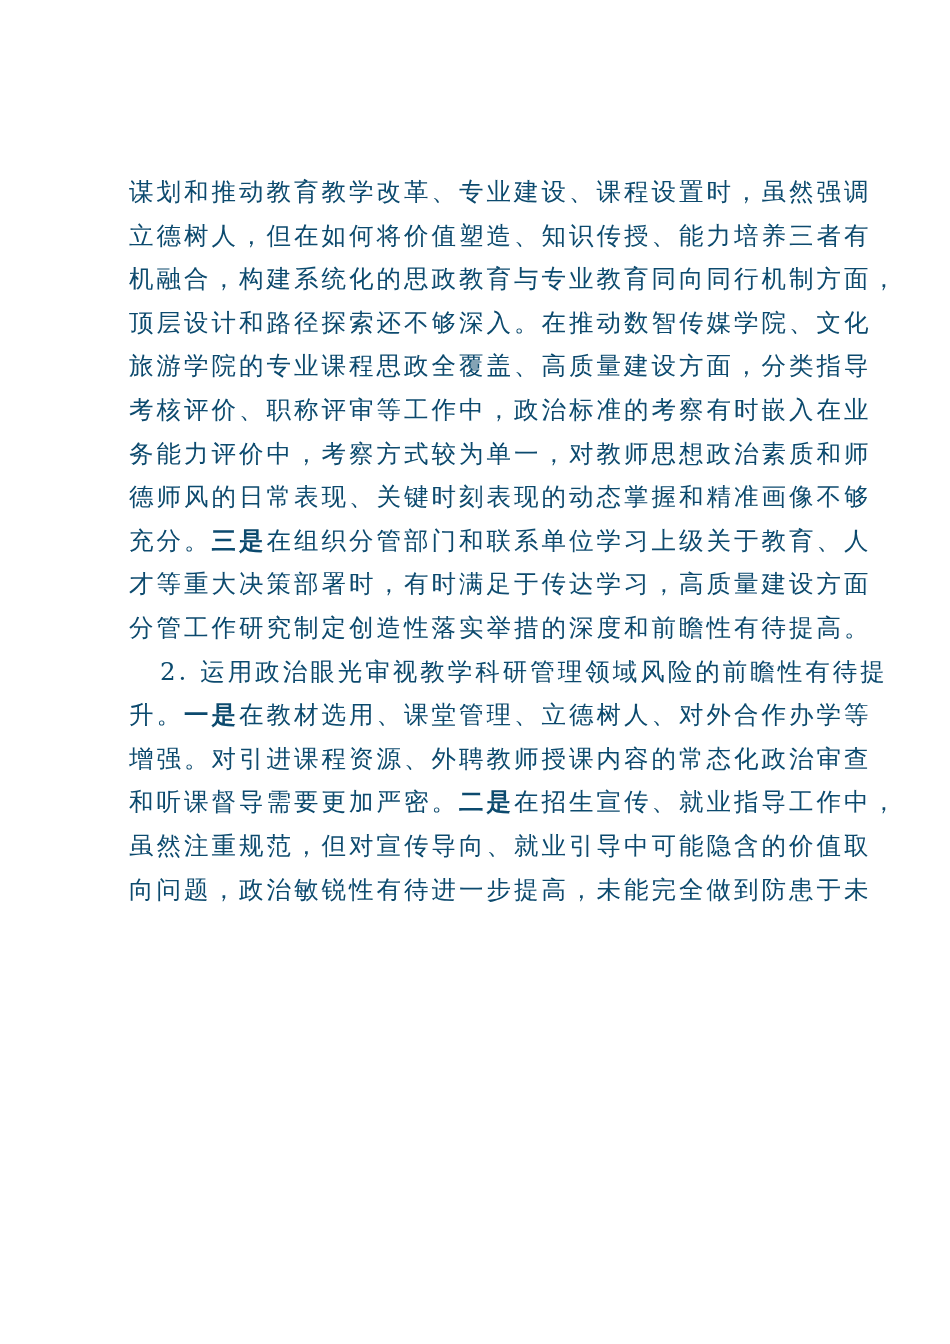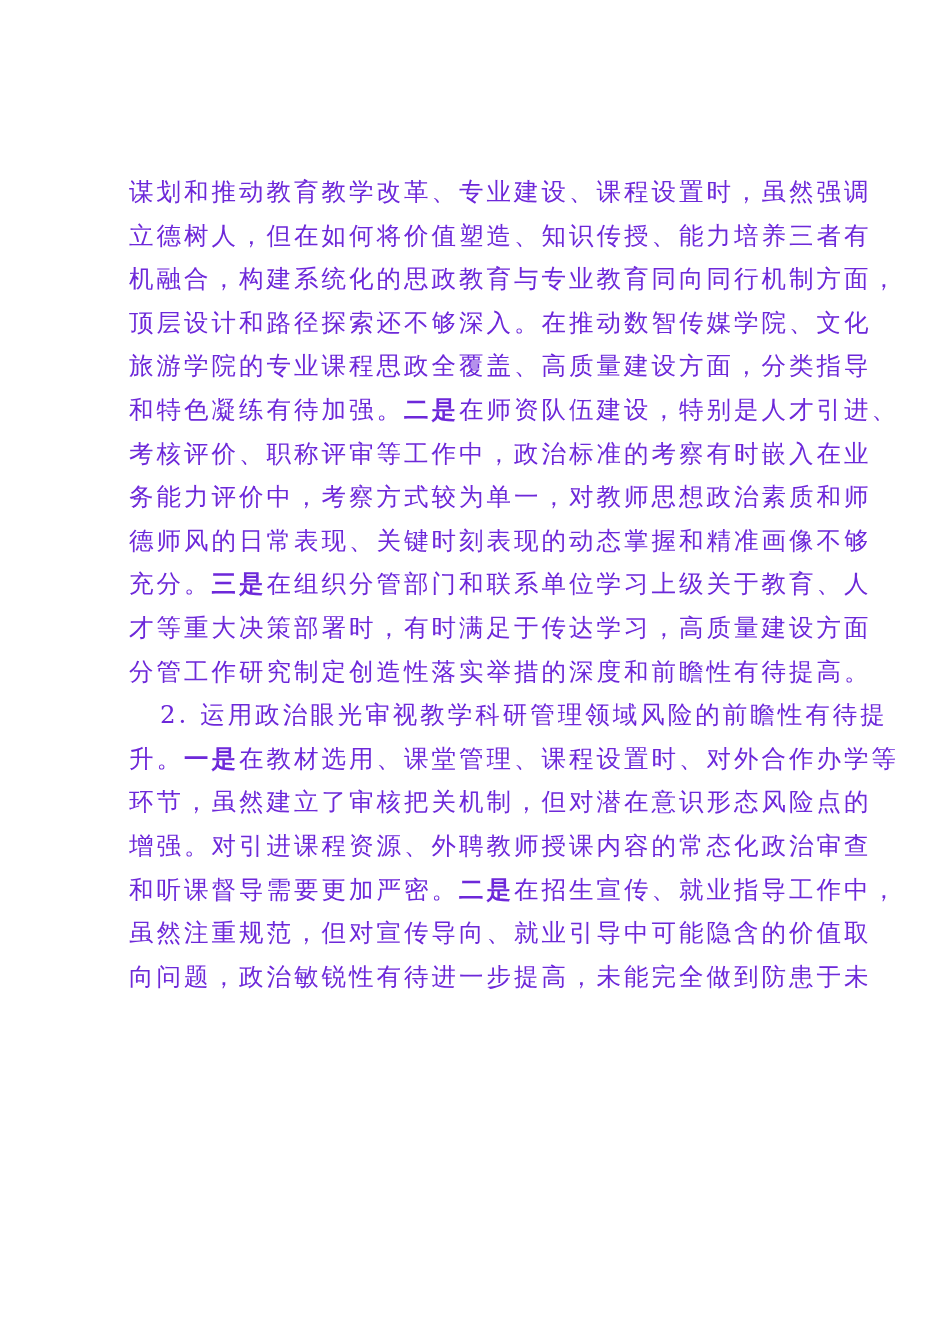--- a/index.html
+++ b/index.html
@@ -3,46 +3,44 @@
 <meta charset="utf-8">
 <style>
   html, body { margin: 0; padding: 0; background: #ffffff; }
   body { width: 950px; height: 1344px; position: relative; overflow: hidden; }
   .page {
     position: absolute; left: 0; top: 0; width: 950px; height: 1344px; background: #ffffff;
   }
   .text-block {
     position: absolute; left: 129px; top: 170px; width: 724px;
     font-family: "DejaVu Serif", "Liberation Serif", serif;
-    font-size: 24.5px; line-height: 43.6px; color: #6d28d9;
+    font-size: 24.5px; line-height: 43.6px; color: #0c4a6e;
     letter-spacing: 3px;
   }
   .line { display: block; white-space: nowrap; height: 43.6px; }
   .line.justify { text-align-last: justify; text-align: justify; }
   .bold { font-weight: bold; }
   .indent { padding-left: 31px; }
 </style>
 </head>
 <body>
 
 <div class="page">
   <div class="text-block" id="text-block">
       <div class="line justify"><span>谋划和推动教育教学改革、专业建设、课程设置时，虽然强调</span></div>
       <div class="line justify"><span>立德树人，但在如何将价值塑造、知识传授、能力培养三者有</span></div>
       <div class="line justify"><span>机融合，构建系统化的思政教育与专业教育同向同行机制方面，</span></div>
       <div class="line justify"><span>顶层设计和路径探索还不够深入。在推动数智传媒学院、文化</span></div>
       <div class="line justify"><span>旅游学院的专业课程思政全覆盖、高质量建设方面，分类指导</span></div>
-      <div class="line justify"><span>和特色凝练有待加强。</span><span class="bold">二是</span><span>在师资队伍建设，特别是人才引进、</span></div>
       <div class="line justify"><span>考核评价、职称评审等工作中，政治标准的考察有时嵌入在业</span></div>
       <div class="line justify"><span>务能力评价中，考察方式较为单一，对教师思想政治素质和师</span></div>
       <div class="line justify"><span>德师风的日常表现、关键时刻表现的动态掌握和精准画像不够</span></div>
       <div class="line justify"><span>充分。</span><span class="bold">三是</span><span>在组织分管部门和联系单位学习上级关于教育、人</span></div>
       <div class="line justify"><span>才等重大决策部署时，有时满足于传达学习，高质量建设方面</span></div>
       <div class="line justify" style="text-align-last: left;"><span>分管工作研究制定创造性落实举措的深度和前瞻性有待提高。</span></div>
       <div class="line justify indent"><span>2. 运用政治眼光审视教学科研管理领域风险的前瞻性有待提</span></div>
-      <div class="line justify"><span>升。</span><span class="bold">一是</span><span>在教材选用、课堂管理、课程设置时、对外合作办学等</span></div>
-      <div class="line justify"><span>环节，虽然建立了审核把关机制，但对潜在意识形态风险点的</span></div>
+      <div class="line justify"><span>升。</span><span class="bold">一是</span><span>在教材选用、课堂管理、立德树人、对外合作办学等</span></div>
       <div class="line justify"><span>增强。对引进课程资源、外聘教师授课内容的常态化政治审查</span></div>
       <div class="line justify"><span>和听课督导需要更加严密。</span><span class="bold">二是</span><span>在招生宣传、就业指导工作中，</span></div>
       <div class="line justify"><span>虽然注重规范，但对宣传导向、就业引导中可能隐含的价值取</span></div>
       <div class="line justify"><span>向问题，政治敏锐性有待进一步提高，未能完全做到防患于未</span></div>
     </div>
 </div>
 
 </body></html>

